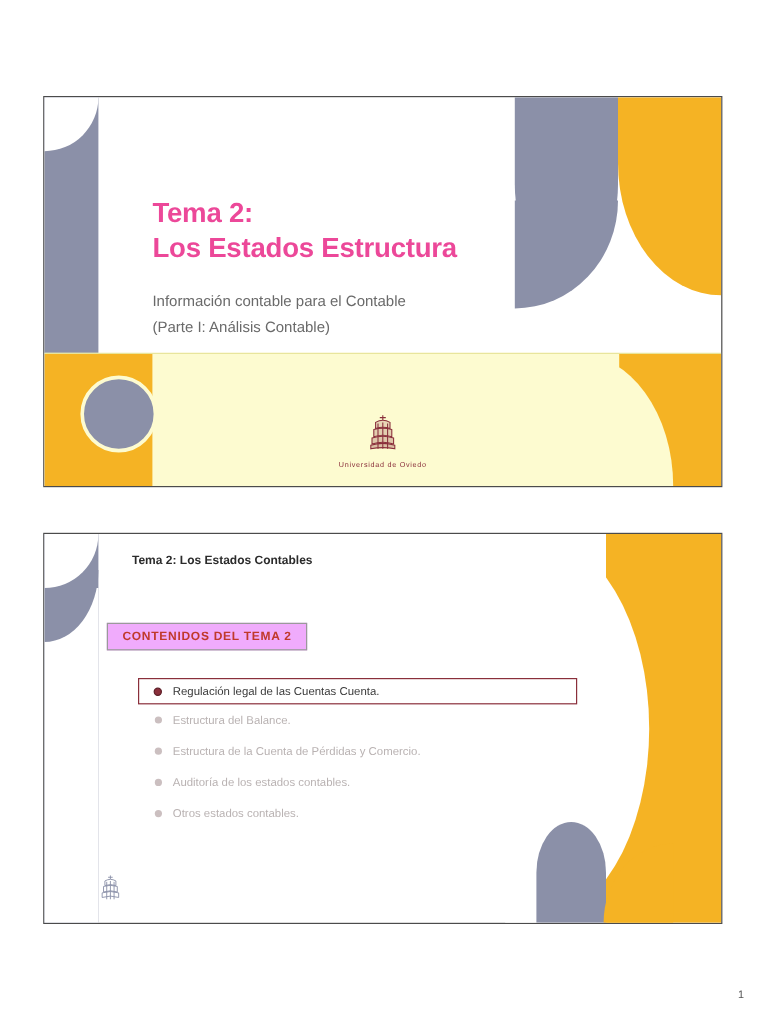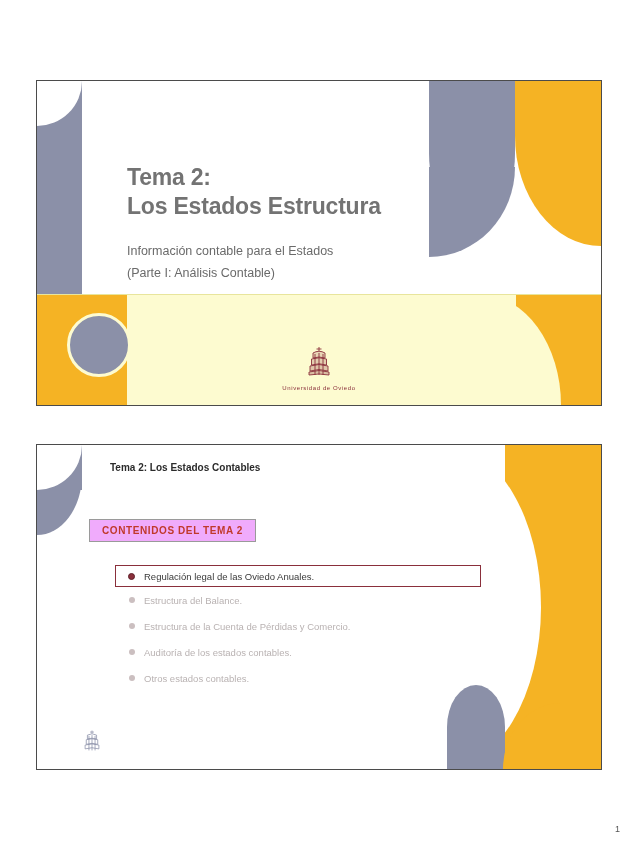--- a/index.html
+++ b/index.html
@@ -97,21 +97,21 @@
     right: 40px; bottom: 0;
     width: 80px; height: 110px;
     background: #fdfbd0;
     border-top-right-radius: 80px 110px;
   }
   .s1-title {
     position: absolute;
     left: 90px; top: 82px;
     font-size: 23px;
     font-weight: bold;
-    color: #737373;
+    color: #ec4899;
     line-height: 1.28;
     letter-spacing: -0.2px;
   }
   .s1-subtitle {
     position: absolute;
     left: 90px; top: 160px;
     font-size: 12.5px;
     color: #6a6a6a;
     line-height: 1.75;
   }
@@ -279,21 +279,21 @@
     <div class="s1-bottom-left-circle"></div>
     <div class="s1-bottom-right-yellow"></div>
     <div class="s1-bottom-right-curve"></div>
 
     <div class="s1-title">
       <div>Tema 2:</div>
       <div>Los Estados Estructura</div>
     </div>
 
     <div class="s1-subtitle">
-      <div>Información contable para el Estados</div>
+      <div>Información contable para el Contable</div>
       <div>(Parte I: Análisis Contable)</div>
     </div>
 
     <div class="s1-logo">
       <span class="shield-wrap">
         <svg width="34" height="34" viewBox="0 0 34 34" aria-hidden="true">
           <g fill="none" stroke="#8a2f3b" stroke-width="0.9">
             <path d="M17 2 L17 6"></path>
             <path d="M14.5 4 L19.5 4"></path>
             <path d="M11 8 Q17 4.5 23 8 L23 13 Q17 11 11 13 Z" fill="#8a2f3b" fill-opacity="0.18"></path>
@@ -318,21 +318,21 @@
     <div class="s2-petal-grey"></div>
     <div class="s2-petal-yellow"></div>
 
     <div class="s2-header">Tema 2: Los Estados Contables</div>
 
     <div class="s2-contents-box">CONTENIDOS DEL TEMA 2</div>
 
     <div class="s2-list">
       <div class="s2-item active">
         <span class="dot"></span>
-        <span>Regulación legal de las Oviedo Anuales.</span>
+        <span>Regulación legal de las Cuentas Cuenta.</span>
       </div>
       <div class="s2-item">
         <span class="dot"></span>
         <span>Estructura del Balance.</span>
       </div>
       <div class="s2-item">
         <span class="dot"></span>
         <span>Estructura de la Cuenta de Pérdidas y Comercio.</span>
       </div>
       <div class="s2-item">

